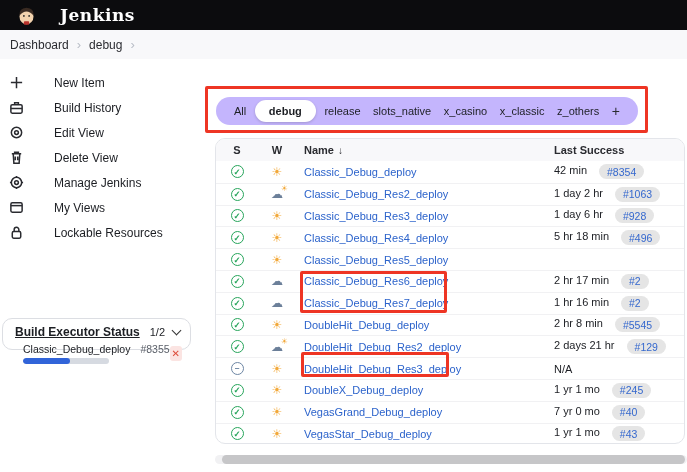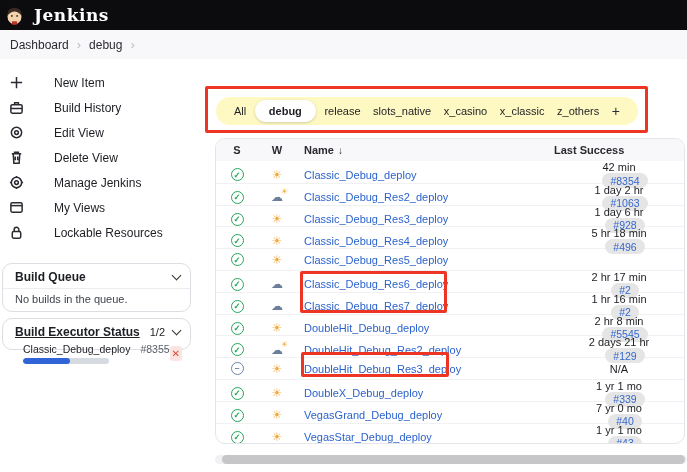--- a/index.html
+++ b/index.html
@@ -2,21 +2,21 @@
 <html><head>
 <meta charset="utf-8">
 <style>
   * { margin:0; padding:0; box-sizing:border-box; }
   html,body { width:687px; height:472px; overflow:hidden; background:#fff;
     font-family:"Liberation Sans", sans-serif; color:#1c1e23; }
   .stage { position:relative; width:687px; height:472px; }
 
   
   .topbar { position:absolute; left:0; top:0; width:687px; height:30px; background:#0c0c0e;
-    display:flex; align-items:center; padding-left:4px; }
+    display:flex; align-items:center; padding-left:16px;gap:14px; }
   .logo { width:21px; height:21px; margin-right:9px; }
   .apptitle { color:#fff; font-family:"DejaVu Serif", serif; font-weight:bold; font-size:17px; letter-spacing:.5px; }
 
   
   .crumbs { position:absolute; left:0; top:30px; width:687px; height:29px; background:#f8f8fa;
     display:flex; align-items:center; padding-left:10px; font-size:12px; }
   .crumb { color:#2a2b30; margin-right:8px; cursor:pointer; }
   .crumb-sep { color:#b9bec7; margin-right:8px; font-size:13px; }
 
   
@@ -42,21 +42,21 @@
   .exec-info { flex:1; }
   .exec-line { font-size:10.5px; display:flex; gap:10px; }
   .exec-name { color:#1c1e23; cursor:pointer; }
   .exec-num { color:#5a5f68; }
   .pbar { margin-top:3px; width:86px; height:6px; border-radius:3px; background:#d6dae1; overflow:hidden; }
   .pfill { height:100%; background:#3164d9; border-radius:3px; }
   .stop-btn { width:15px; height:15px; border-radius:3px; background:#fbe4e2; color:#dd4b39;
     font-size:10px; line-height:15px; text-align:center; cursor:pointer; margin-top:3px; }
 
   
-  .tabswrap { position:absolute; left:216px; top:97px; width:422px; height:28px; background:#fef9c3;
+  .tabswrap { position:absolute; left:216px; top:97px; width:422px; height:28px; background:#c4b5fd;
     border-radius:15px; display:flex; align-items:center; justify-content:space-between; padding:0 14px; }
   .tab { font-size:11px; color:#1c1e23; cursor:pointer; padding:5px 4px; white-space:nowrap; }
   .tab.active { background:#fff; border-radius:13px; padding:5px 14px; font-weight:700;
     box-shadow:0 1px 3px rgba(0,0,0,.18); }
   .tab.addtab { font-size:14px; color:#2a2b30; }
 
   
   .card { position:absolute; left:215px; top:138px; width:470px; height:306px;
     border:1px solid #e3e5ea; border-radius:10px; overflow:hidden; background:#fff; }
   .thead { display:grid; grid-template-columns:42px 38px 252px 1fr; align-items:center;
@@ -75,21 +75,21 @@
   .s-icon[data-s="disabled"] { border-color:#6d86a4; color:#6d86a4; }
   .s-icon[data-s="disabled"]::after { content:"–"; margin-top:-2px; }
   .w-icon { position:relative; font-size:12px; line-height:12px; }
   .w-icon[data-w="sunny"]::after { content:"☀"; color:#f2a93b; }
   .w-icon[data-w="cloudy"]::after { content:"☁"; color:#6b7f99; }
   .w-icon[data-w="partly-cloudy"]::after { content:"☁"; color:#6b7f99; }
   .w-icon[data-w="partly-cloudy"]::before { content:"☀"; color:#f2a93b; font-size:8px;
     position:absolute; top:-5px; right:-5px; }
   .cell-name { padding-left:8px; }
   .job-link { color:#2c63cb; text-decoration:none; cursor:pointer; }
-  .cell-ls { padding-left:6px; display:flex; align-items:center;flex-direction:column; }
+  .cell-ls { padding-left:6px; display:flex; align-items:flex-start; }
   .ls-time { color:#1c1e23; }
   .badge { margin-left:12px; background:#e5e5e5; color:#3568ce; border-radius:9px;
     padding:1.5px 8px; font-size:10.5px; cursor:pointer; }
 
   
   .hscroll-track { position:absolute; left:215px; top:455px; width:472px; height:9px;
     background:#f1f1f3; border-radius:5px; }
   .hscroll-thumb { position:absolute; left:7px; top:0; width:463px; height:9px;
     background:#c6c6c8; border-radius:5px; cursor:grab; }
 
@@ -166,28 +166,20 @@
     </div>
     <div class="task">
       <svg viewBox="0 0 16 16">
           <rect x="3.5" y="7" width="9" height="7" rx="1.5"></rect>
           <path d="M5.5 7V5a2.5 2.5 0 0 1 5 0v2"></path>
         </svg>
       <span class="task-label">Lockable Resources</span>
     </div>
   </div>
 
-  <div class="panel panel-queue">
-    <div class="panel-head">
-      <span class="panel-title">Build Queue</span>
-      <span class="chev"></span>
-    </div>
-    <div class="divider"></div>
-    <div class="queue-empty">No builds in the queue.</div>
-  </div>
 
   <div class="panel panel-exec">
     <div class="panel-head">
       <span class="panel-title link">Build Executor Status</span>
       <span class="exec-right">
         <span class="exec-count">1/2</span>
         <span class="chev"></span>
       </span>
     </div>
     <div class="exec-row">
@@ -354,21 +346,21 @@
     <div class="trow">
       <span class="cell-s">
           <span class="s-icon" data-s="success"></span>
         </span>
       <span class="cell-w">
           <span class="w-icon" data-w="sunny"></span>
         </span>
       <span class="cell-name"><a class="job-link">DoubleX_Debug_deploy</a></span>
       <span class="cell-ls">
           <span class="ls-time">1 yr 1 mo</span>
-          <span class="badge">#339</span>
+          <span class="badge">#245</span>
         </span>
     </div>
     <div class="trow">
       <span class="cell-s">
           <span class="s-icon" data-s="success"></span>
         </span>
       <span class="cell-w">
           <span class="w-icon" data-w="sunny"></span>
         </span>
       <span class="cell-name"><a class="job-link">VegasGrand_Debug_deploy</a></span>

